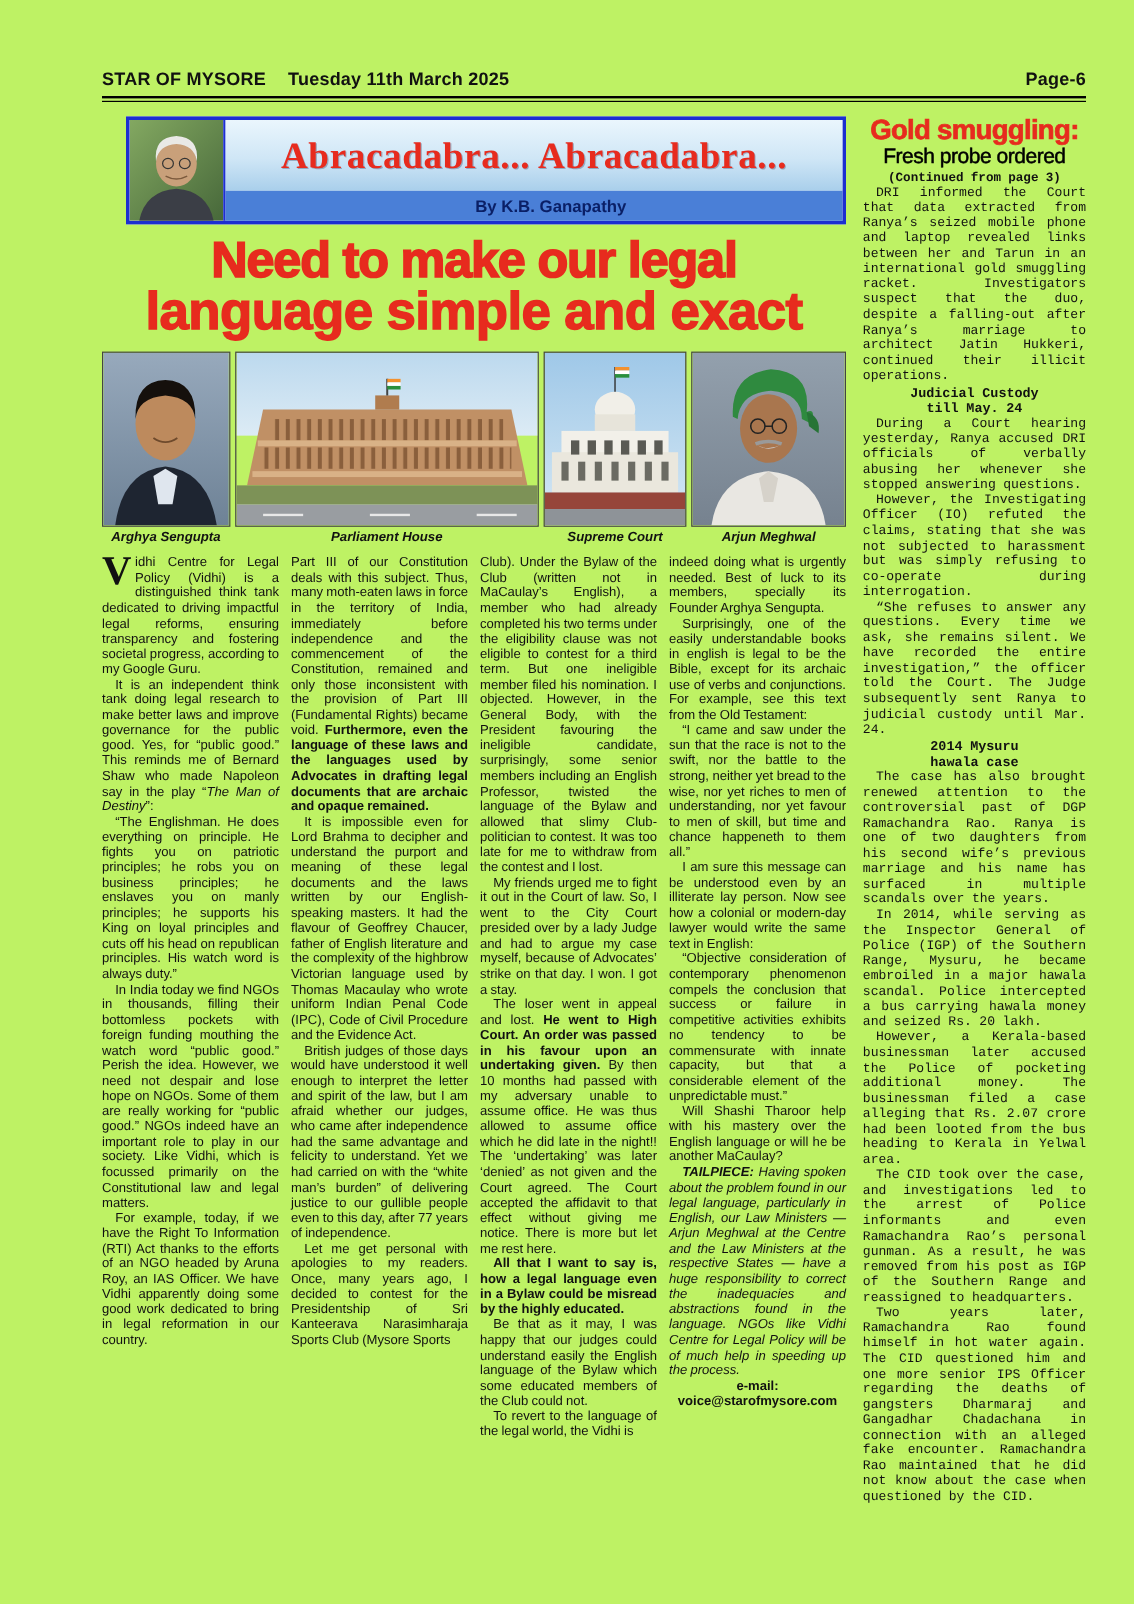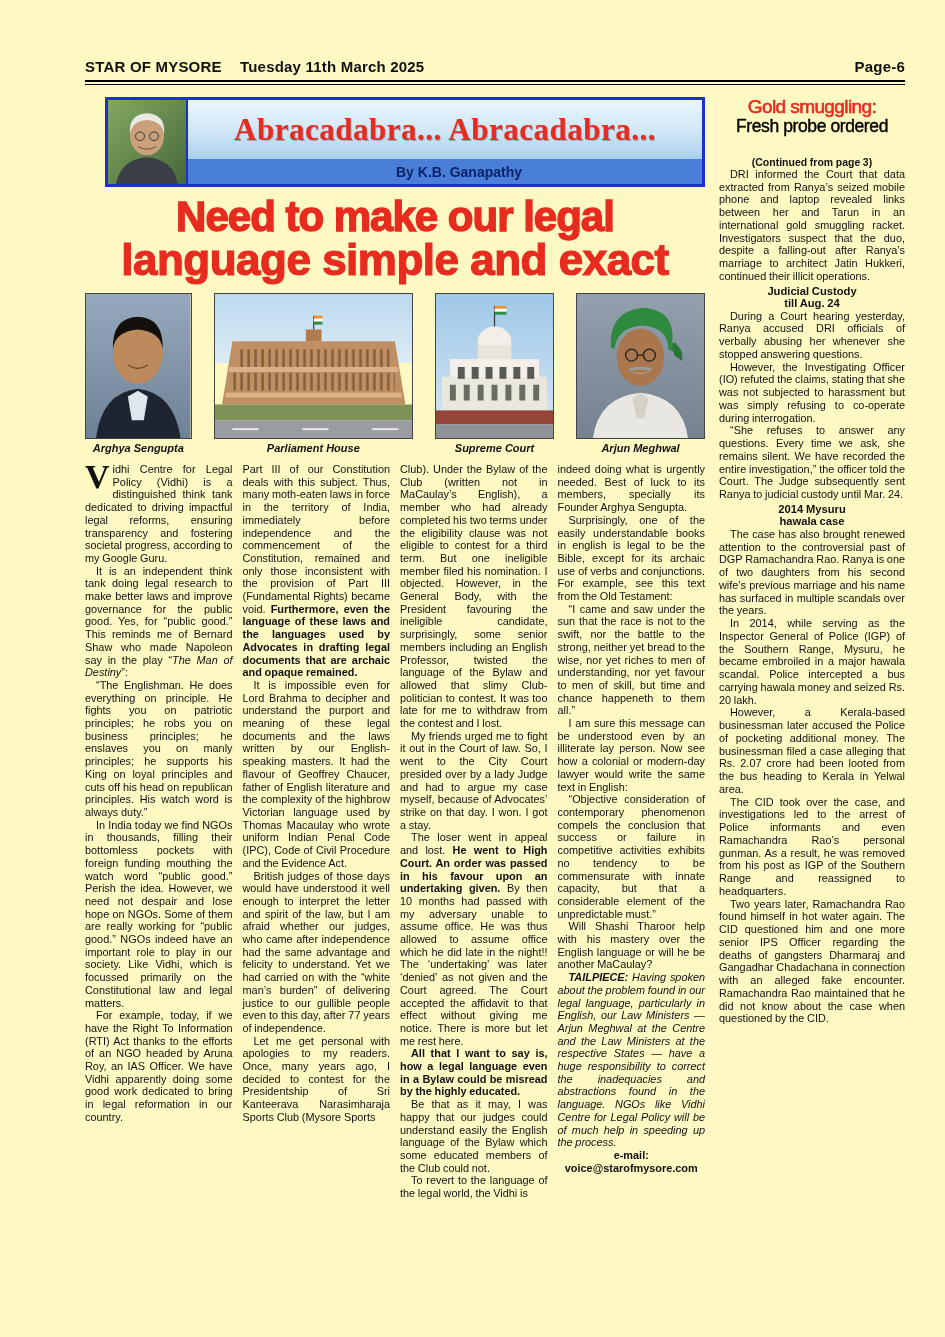--- a/index.html
+++ b/index.html
@@ -3,21 +3,21 @@
 <meta charset="utf-8">
 <style>
   :root{
     --headline-red:#e72b1e;
     --banner-blue:#1c2fd0;
     --byline-bg:#4a7fd7;
     --byline-text:#0a1f66;
   }
   *{box-sizing:border-box;margin:0;padding:0;}
   body{background:#ffffff;font-family:"Liberation Sans",sans-serif;color:#111;}
-  .page{position:relative;width:945px;height:1337px;margin:0 auto;background:#fef9c3;
+  .page{position:relative;width:945px;height:1337px;margin:0 auto;background:#bef264;
         padding:58px 40px 20px 85px;overflow:hidden;}
   
   .masthead{display:flex;align-items:baseline;font-weight:bold;font-size:15px;letter-spacing:.2px;}
   .masthead .mh-paper{flex:0 0 155px;}
   .masthead .mh-date{flex:1;text-align:left;}
   .masthead .mh-page{flex:0 0 auto;text-align:right;}
   .rule-double{margin-top:5px;border-top:2.5px solid #000;border-bottom:1px solid #000;height:5px;}
   
   .content{display:flex;gap:14px;margin-top:12px;}
   .main-col{flex:0 0 616px;}
@@ -32,45 +32,45 @@
     background:linear-gradient(180deg,#eaf6fd 0%,#cfe6f6 55%,#a9cfeb 100%);
     font-family:"Liberation Serif",serif;font-weight:bold;font-size:31px;color:var(--headline-red);
     text-shadow:1px 1px 0 rgba(0,0,40,.25);letter-spacing:.5px;white-space:nowrap;}
   .banner-byline{flex:0 0 25px;display:flex;align-items:center;justify-content:center;
     background:var(--byline-bg);color:var(--byline-text);font-weight:bold;font-size:14px;padding-left:28px;}
   
   .headline{margin-top:9px;text-align:center;color:var(--headline-red);font-weight:bold;line-height:1.0;}
   .headline .hl1{display:block;font-size:42px;-webkit-text-stroke:1.4px var(--headline-red);letter-spacing:-1px;}
   .headline .hl2{display:block;font-size:44px;-webkit-text-stroke:1.2px var(--headline-red);letter-spacing:-.5px;}
   
-  .photo-row{display:flex;gap:22px;margin-top:11px;align-items:flex-end;}
+  .photo-row{display:flex;gap:4px;margin-top:11px;align-items:flex-end;}
   .photo-row figure{display:flex;flex-direction:column;min-width:0;}
   .ph1{flex:0 0 17.2%;} .ph2{flex:1;} .ph3{flex:0 0 19.2%;} .ph4{flex:0 0 20.8%;}
   .photo-frame{height:146px;border:1px solid #444;overflow:hidden;}
   .photo-frame svg{display:block;width:100%;height:100%;}
   .photo-row figcaption{margin-top:3px;text-align:center;font-size:11px;font-weight:bold;font-style:italic;}
   
   .article{margin-top:9px;display:grid;grid-template-columns:repeat(4,1fr);gap:10px;
            font-size:10.9px;line-height:1.165;text-align:justify;hyphens:auto;-webkit-hyphens:auto;
            word-spacing:-0.3px;}
   .para{text-indent:11px;}
   .para.noindent{text-indent:0;}
   .para.center{text-indent:0;text-align:center;}
   .s-b{font-weight:bold;} .s-i{font-style:italic;} .s-bi{font-weight:bold;font-style:italic;}
   .dropcap{float:left;font-family:"Liberation Serif",serif;font-weight:bold;font-size:34px;
            line-height:26px;padding:1px 3px 0 0;}
   .article .col > .para:first-child{text-indent:0;}
   
   .sidebar h2{text-align:center;line-height:1.0;}
-  .sb-red{display:block;color:var(--headline-red);font-size:19px;font-weight:normal;letter-spacing:-.6px;
+  .sb-red{display:block;color:var(--headline-red);font-size:23px;font-weight:bold;letter-spacing:-.6px;
           -webkit-text-stroke:.6px var(--headline-red);}
   .sb-black{display:block;color:#000;font-size:17.5px;font-weight:normal;letter-spacing:-.4px;margin-top:2px;
           -webkit-text-stroke:.4px #000;}
-  .sidebar-body{margin-top:20px;font-size:10.9px;line-height:1.17;text-align:justify;hyphens:auto;-webkit-hyphens:auto;
-                word-spacing:-0.3px;}
+  .sidebar-body{margin-top:3px;font-size:10.9px;line-height:1.17;text-align:justify;hyphens:auto;-webkit-hyphens:auto;
+                word-spacing:-0.3px;font-family:Liberation Mono, monospace;}
   .sidebar-body .para.contd{text-align:center;text-indent:0;font-size:10.5px;}
   .sidebar-body .para.subhead{text-align:center;text-indent:0;white-space:pre-line;font-size:11.2px;
                               margin-top:2px;line-height:1.12;}
 </style>
 </head>
 <body>
 
 <div class="page">
 
   <header class="masthead">
@@ -277,21 +277,21 @@
 
     <aside class="sidebar">
       <h2>
         <span class="sb-red">Gold smuggling:</span>
         <span class="sb-black">Fresh probe ordered</span>
       </h2>
       <div class="sidebar-body">
           <p class="para contd"><span class="s-b">(Continued from page 3)</span></p>
           <p class="para"><span>DRI informed the Court that data extracted from Ranya’s seized mobile phone and laptop revealed links between her and Tarun in an international gold smuggling racket. Investigators suspect that the duo, despite a falling-out after Ranya’s marriage to architect Jatin Hukkeri, continued their illicit operations.</span></p>
           <p class="para subhead"><span class="s-b">Judicial Custody
-till Aug. 24</span></p>
+till May. 24</span></p>
           <p class="para"><span>During a Court hearing yesterday, Ranya accused DRI officials of verbally abusing her whenever she stopped answering questions.</span></p>
           <p class="para"><span>However, the Investigating Officer (IO) refuted the claims, stating that she was not subjected to harassment but was simply refusing to co-operate during interrogation.</span></p>
           <p class="para"><span>“She refuses to answer any questions. Every time we ask, she remains silent. We have recorded the entire investigation,” the officer told the Court. The Judge subsequently sent Ranya to judicial custody until Mar. 24.</span></p>
           <p class="para subhead"><span class="s-b">2014 Mysuru
 hawala case</span></p>
           <p class="para"><span>The case has also brought renewed attention to the controversial past of DGP Ramachandra Rao. Ranya is one of two daughters from his second wife’s previous marriage and his name has surfaced in multiple scandals over the years.</span></p>
           <p class="para"><span>In 2014, while serving as the Inspector General of Police (IGP) of the Southern Range, Mysuru, he became embroiled in a major hawala scandal. Police intercepted a bus carrying hawala money and seized Rs. 20 lakh.</span></p>
           <p class="para"><span>However, a Kerala-based businessman later accused the Police of pocketing additional money. The businessman filed a case alleging that Rs. 2.07 crore had been looted from the bus heading to Kerala in Yelwal area.</span></p>
           <p class="para"><span>The CID took over the case, and investigations led to the arrest of Police informants and even Ramachandra Rao’s personal gunman. As a result, he was removed from his post as IGP of the Southern Range and reassigned to headquarters.</span></p>
           <p class="para"><span>Two years later, Ramachandra Rao found himself in hot water again. The CID questioned him and one more senior IPS Officer regarding the deaths of gangsters Dharmaraj and Gangadhar Chadachana in connection with an alleged fake encounter. Ramachandra Rao maintained that he did not know about the case when questioned by the CID.</span></p>

